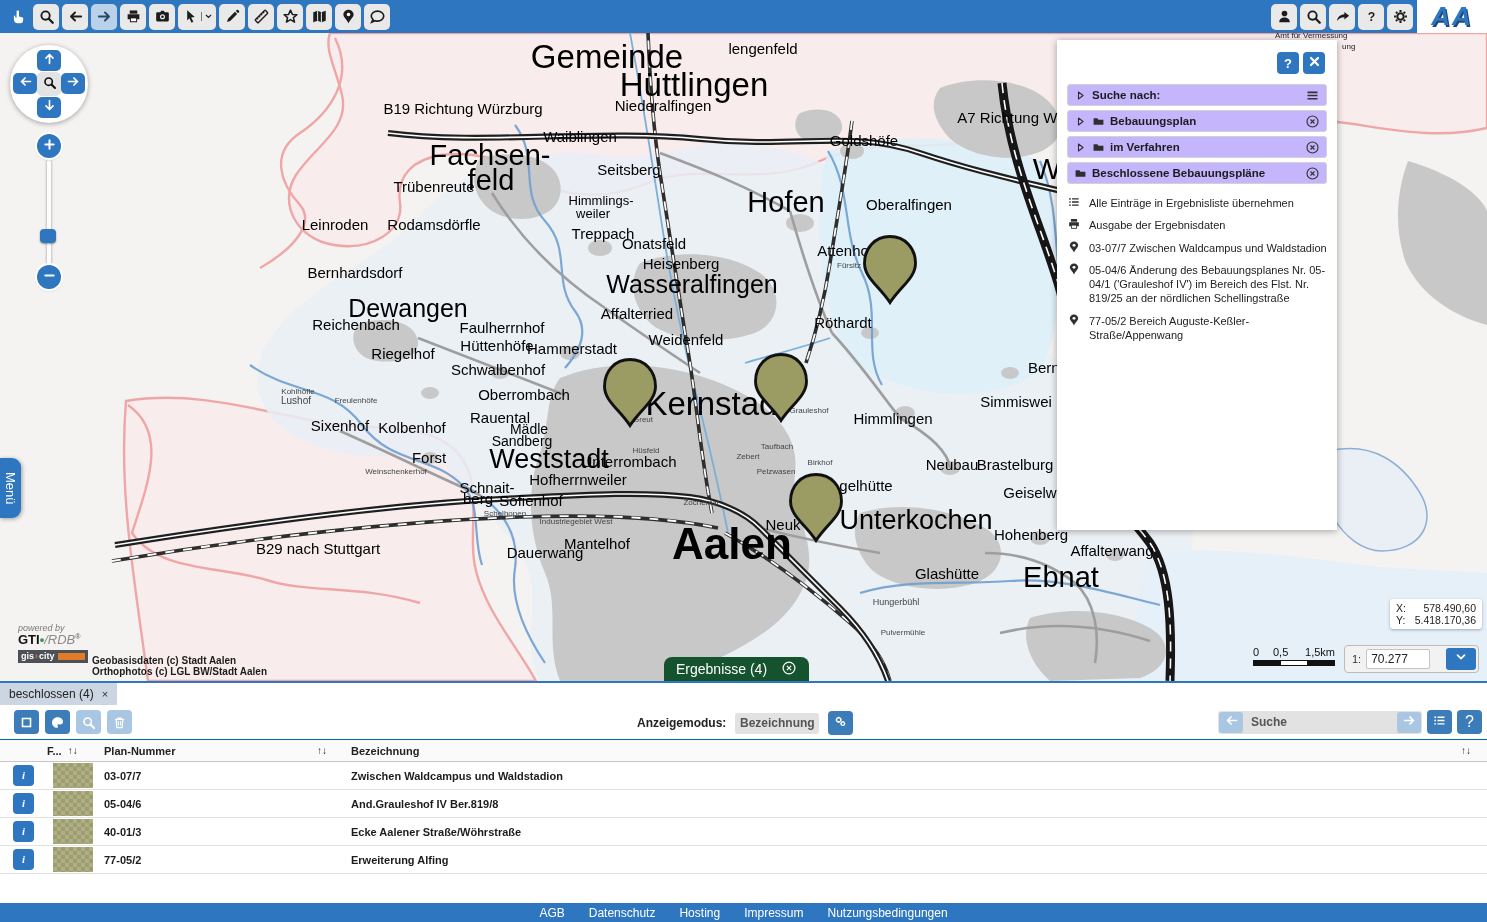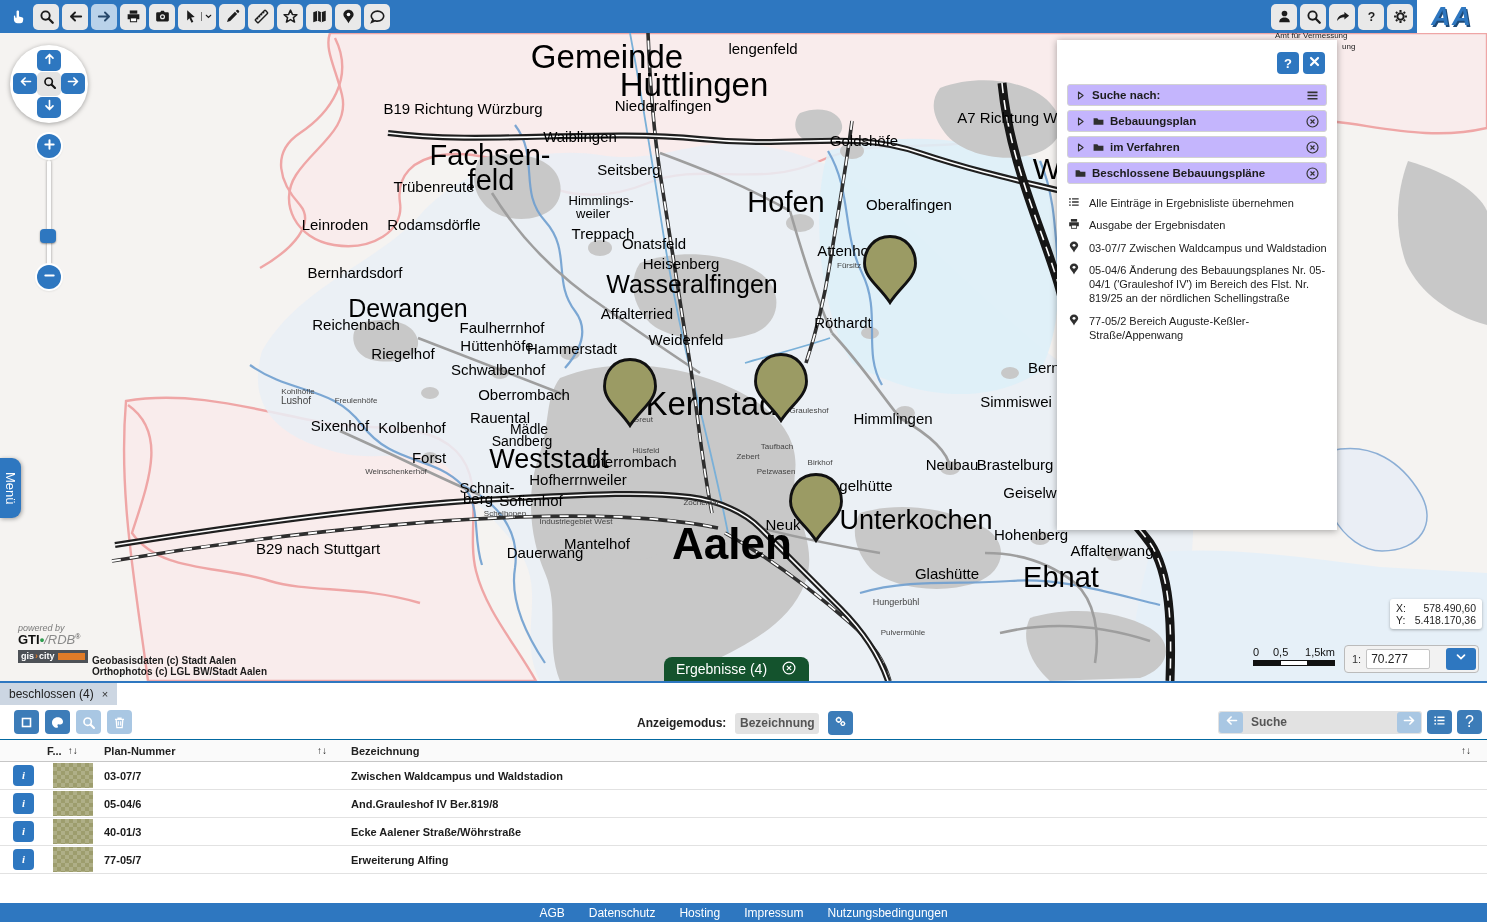--- a/index.html
+++ b/index.html
@@ -849,21 +849,21 @@
               <div class="ibtn">
                 <svg viewBox="0 0 18 18" width="15" height="15" aria-hidden="true">
                   <text x="9" y="13.4" text-anchor="middle" font-size="13" font-style="italic" font-weight="bold" font-family="Liberation Serif,serif" fill="currentColor">i</text>
                 </svg>
               </div>
             </div>
             <div class="c-color">
               <div class="swatch"></div>
             </div>
             <div class="c-plan">
-              <span>77-05/7</span>
+              <span>77-05/2</span>
             </div>
             <div class="c-name">
               <span>Erweiterung Alfing</span>
             </div>
           </div>
         </div>
     </div>
   </div>
 
   <div class="footer" id="footerlinks">

